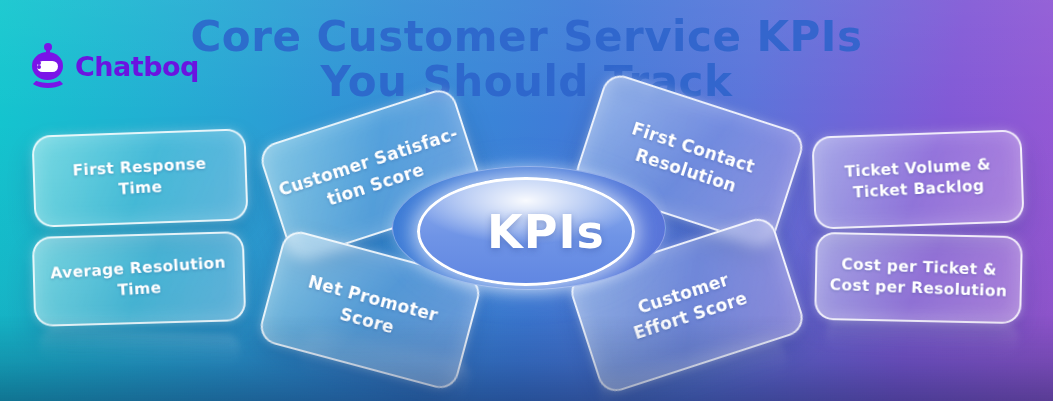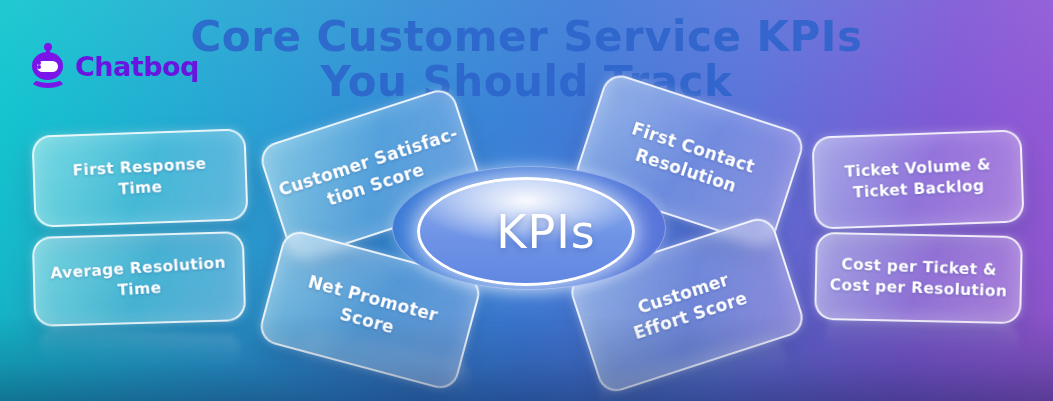--- a/index.html
+++ b/index.html
@@ -89,21 +89,21 @@
   .ellipse{
     position:absolute;z-index:5;left:417px;top:177px;width:212px;height:103px;border-radius:50%;
     background:
       radial-gradient(ellipse 75% 60% at 50% 20%, rgba(255,255,255,0.95) 0%, rgba(255,255,255,0.45) 38%, rgba(255,255,255,0) 70%),
       linear-gradient(180deg,#93b2ef 0%,#6f94e6 55%,#6187e2 100%);
     border:3px solid #ffffff;
     box-shadow:0 0 18px 4px rgba(255,255,255,0.55), 0 0 36px rgba(170,205,255,0.40);
     display:flex;align-items:center;justify-content:center;
   }
   .ellipse span{
-    color:#ffffff;font-size:46px;font-weight:400;letter-spacing:1px;
+    color:#ffffff;font-size:46px;font-weight:700;letter-spacing:1px;
     text-shadow:0 2px 6px rgba(40,70,150,0.35);
     margin-left:40px;
   }
 
   
   .refl{position:absolute;z-index:2;border-radius:14px;filter:blur(3px);pointer-events:none;
     background:linear-gradient(180deg, rgba(255,255,255,0.16) 0%, rgba(255,255,255,0.02) 80%);}
   .refl-left{left:40px;top:331px;width:200px;height:32px;transform:rotate(2deg);}
   .refl-nps{left:300px;top:346px;width:170px;height:42px;transform:rotate(12deg);}
   .refl-ces{left:598px;top:358px;width:190px;height:38px;transform:rotate(-13deg);}

